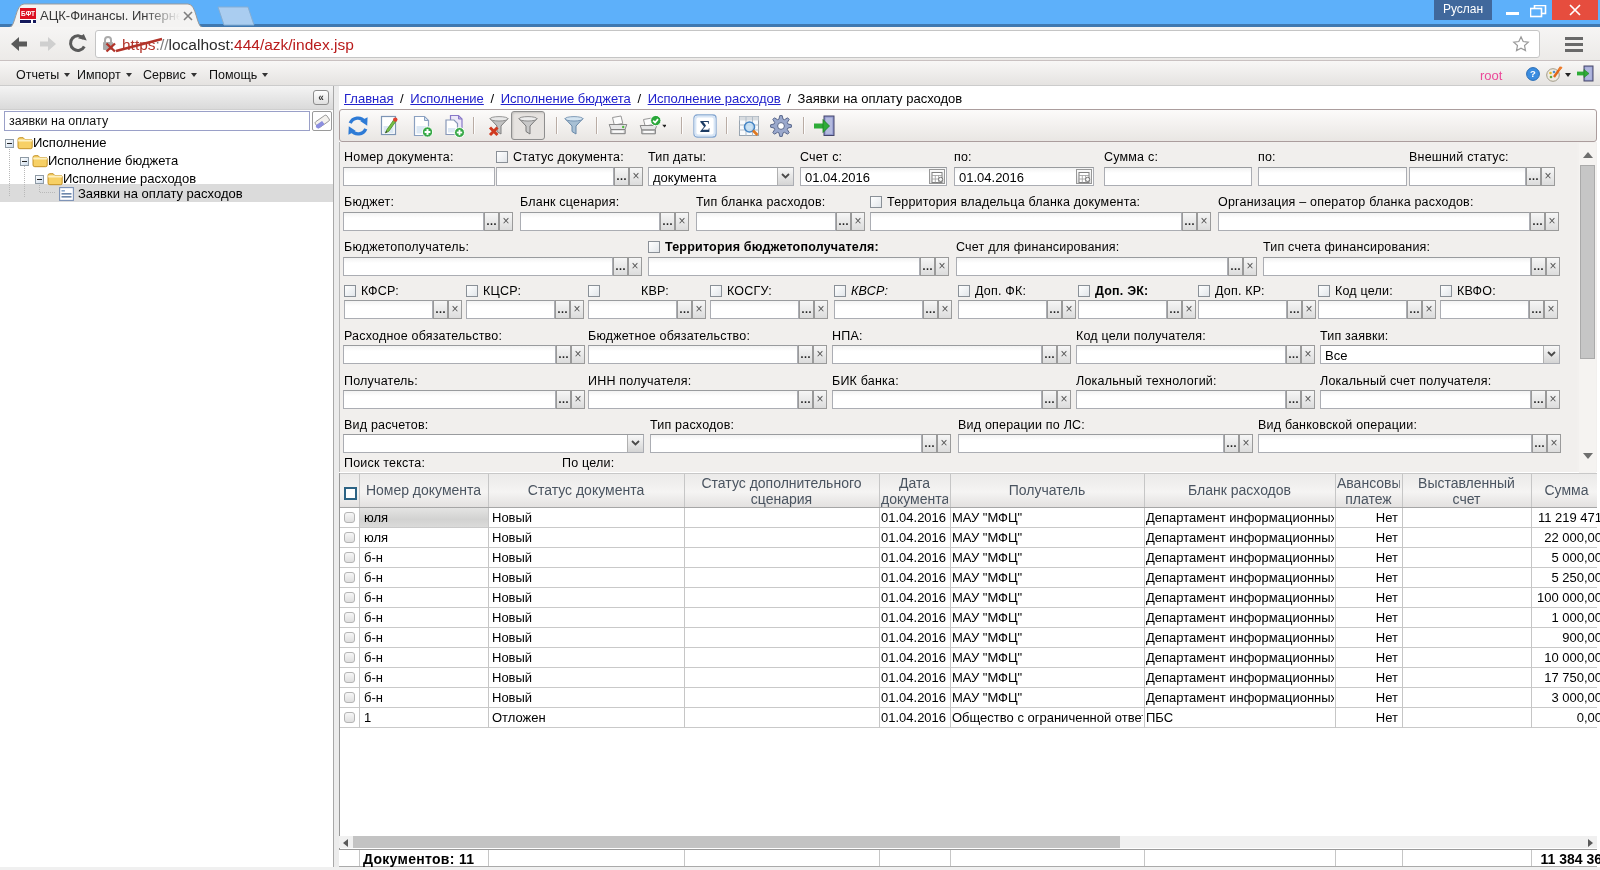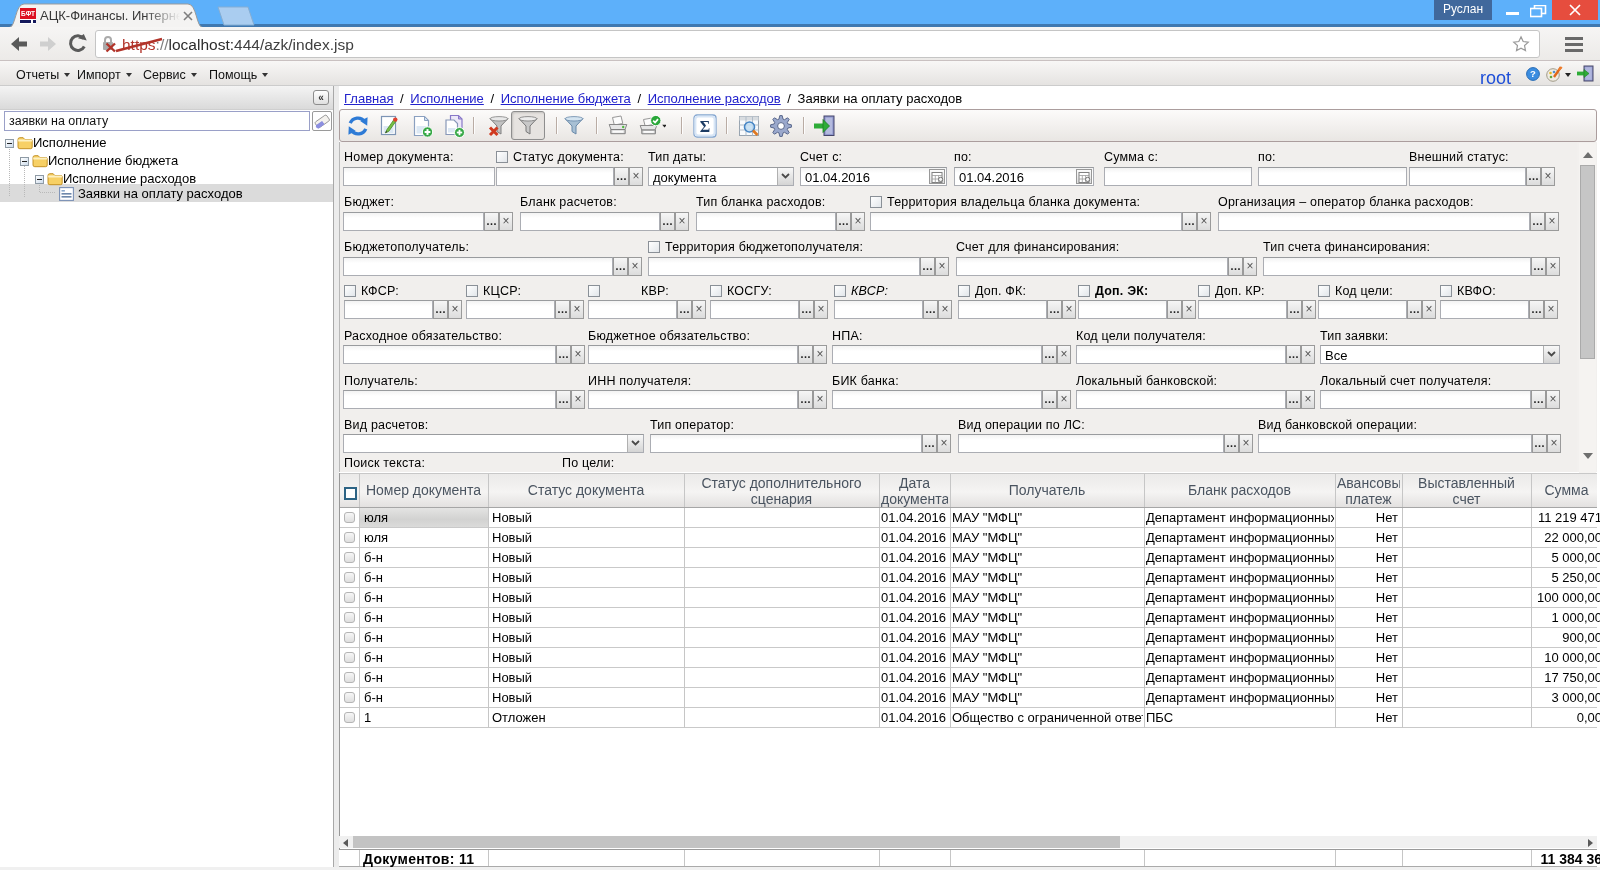--- a/index.html
+++ b/index.html
@@ -60,38 +60,38 @@
 <svg class="a" style="left:66px;top:33px" width="22" height="22" viewBox="0 0 22 22">
 <path d="M17.5,5.5 A7.3,7.3 0 1 0 18.3,13.5" fill="none" stroke="#5a5a5a" stroke-width="3"></path>
 <path d="M12.5,6.5 L21.5,6.5 L17,0.8 Z" fill="#5a5a5a" transform="rotate(14 17 4)"></path>
   </svg>
 <div style="position:absolute;left:95px;top:30px;width:1445px;height:28px;background:#fff;border:1px solid #c5c5c5;border-radius:3px;"></div>
 <svg class="a" style="left:100px;top:35px" width="22" height="18" viewBox="0 0 22 18">
 <rect x="3" y="7" width="10" height="8" rx="1" fill="#aaa"></rect>
 <path d="M5,7 V5 a3,3 0 0 1 6,0 V7" fill="none" stroke="#aaa" stroke-width="2"></path>
 <path d="M6.5,8.5 L15,16.5 M15,8.5 L6.5,16.5" stroke="#b2342a" stroke-width="2.4"></path>
   </svg>
-<div class="a" style="position:absolute;left:122px;top:36px;width:600px;height:22px;font-size:15.5px;white-space:nowrap;"><span style="color:#b2342a">https</span><span style="color:#7e7e7e">://</span><span style="color:#2b2b2b">localhost:</span><span style="color:#404040">444/azk/index.jsp</span></div>
+<div class="a" style="position:absolute;left:122px;top:36px;width:600px;height:22px;font-size:15.5px;white-space:nowrap;"><span style="color:#b2342a">https</span><span style="color:#7e7e7e">://</span><span style="color:#2b2b2b">localhost:</span><span style="color:#b91c1c">444/azk/index.jsp</span></div>
 <svg class="a" style="left:112px;top:33px" width="56" height="22">
     <path d="M4,18 L50,6" stroke="#b2342a" stroke-width="2.4"></path>
   </svg>
 <svg class="a" style="left:1512px;top:35px" width="18" height="18" viewBox="0 0 24 24">
 <path d="M12 2.5 l2.9 6.2 6.8 0.8 -5 4.6 1.3 6.7 -6 -3.3 -6 3.3 1.3 -6.7 -5 -4.6 6.8 -0.8 z" fill="none" stroke="#9a9a9a" stroke-width="1.6"></path>
   </svg>
 <svg class="a" style="left:1563px;top:36px" width="22" height="18">
     <rect x="2" y="1" width="18" height="3" fill="#696969"></rect>
     <rect x="2" y="7" width="18" height="3" fill="#696969"></rect>
     <rect x="2" y="13" width="18" height="3" fill="#696969"></rect>
   </svg>
 <div style="position:absolute;left:0px;top:61px;width:1600px;height:25px;background:linear-gradient(#f8f7f6,#e5e3e1);border-bottom:1px solid #cccccc;"></div>
 <div class="a" style="position:absolute;left:16px;top:68px;font-size:12.5px;color:#111;white-space:nowrap;">Отчеты<span style="display:inline-block;margin-left:5px;margin-bottom:2px;width:0;height:0;border-left:3.8px solid transparent;border-right:3.8px solid transparent;border-top:4.5px solid #333"></span></div>
 <div class="a" style="position:absolute;left:77px;top:68px;font-size:12.5px;color:#111;white-space:nowrap;">Импорт<span style="display:inline-block;margin-left:5px;margin-bottom:2px;width:0;height:0;border-left:3.8px solid transparent;border-right:3.8px solid transparent;border-top:4.5px solid #333"></span></div>
 <div class="a" style="position:absolute;left:143px;top:68px;font-size:12.5px;color:#111;white-space:nowrap;">Сервис<span style="display:inline-block;margin-left:5px;margin-bottom:2px;width:0;height:0;border-left:3.8px solid transparent;border-right:3.8px solid transparent;border-top:4.5px solid #333"></span></div>
 <div class="a" style="position:absolute;left:209px;top:68px;font-size:12.5px;color:#111;white-space:nowrap;">Помощь<span style="display:inline-block;margin-left:5px;margin-bottom:2px;width:0;height:0;border-left:3.8px solid transparent;border-right:3.8px solid transparent;border-top:4.5px solid #333"></span></div>
-<div class="a" style="position:absolute;left:1480px;top:68px;font-size:18px;color:#1d4ed8;">root</div>
+<div class="a" style="position:absolute;left:1480px;top:68px;font-size:13px;color:#ec4899;">root</div>
 <svg class="a" style="left:1526px;top:67px" width="14" height="14" viewBox="0 0 14 14">
 <circle cx="7" cy="7" r="6.4" fill="#3b8de0" stroke="#2a6cb4"></circle>
 <text x="7" y="10.4" font-size="9.5" font-weight="bold" fill="#fff" text-anchor="middle" font-family="Liberation Sans">?</text>
   </svg>
 <svg class="a" style="left:1545px;top:66px" width="18" height="16" viewBox="0 0 18 16">
 <circle cx="8" cy="9" r="6.3" fill="#f0ece2" stroke="#a09a88"></circle>
 <circle cx="5.5" cy="7" r="1.3" fill="#e8b820"></circle>
     <circle cx="9" cy="6" r="1.3" fill="#5090d0"></circle>
     <circle cx="6" cy="11" r="1.3" fill="#60a840"></circle>
 <path d="M16,1 L9,11" stroke="#e06818" stroke-width="2.4"></path>
@@ -283,21 +283,21 @@
 <div class="lbl" style="position:absolute;left:1258px;top:150px;">по:</div>
 <div class="in" style="position:absolute;left:1258px;top:167px;width:149px;"></div>
 <div class="lbl" style="position:absolute;left:1409px;top:150px;">Внешний статус:</div>
 <div class="in" style="position:absolute;left:1409px;top:167px;width:117px;"></div>
 <div class="b3" style="position:absolute;left:1526px;top:167px;">…</div>
 <div class="bx" style="position:absolute;left:1541px;top:167px;">×</div>
 <div class="lbl" style="position:absolute;left:344px;top:195px;">Бюджет:</div>
 <div class="in" style="position:absolute;left:343px;top:212px;width:141px;"></div>
 <div class="b3" style="position:absolute;left:484px;top:212px;">…</div>
 <div class="bx" style="position:absolute;left:499px;top:212px;">×</div>
-<div class="lbl" style="position:absolute;left:520px;top:195px;">Бланк расчетов:</div>
+<div class="lbl" style="position:absolute;left:520px;top:195px;">Бланк сценария:</div>
 <div class="in" style="position:absolute;left:520px;top:212px;width:140px;"></div>
 <div class="b3" style="position:absolute;left:660px;top:212px;">…</div>
 <div class="bx" style="position:absolute;left:675px;top:212px;">×</div>
 <div class="lbl" style="position:absolute;left:696px;top:195px;">Тип бланка расходов:</div>
 <div class="in" style="position:absolute;left:696px;top:212px;width:140px;"></div>
 <div class="b3" style="position:absolute;left:836px;top:212px;">…</div>
 <div class="bx" style="position:absolute;left:851px;top:212px;">×</div>
 <div class="cb" style="position:absolute;left:870px;top:196px;"></div>
 <div class="lbl" style="position:absolute;left:887px;top:195px;">Территория владельца бланка документа:</div>
 <div class="in" style="position:absolute;left:870px;top:212px;width:312px;"></div>
@@ -305,21 +305,21 @@
 <div class="bx" style="position:absolute;left:1197px;top:212px;">×</div>
 <div class="lbl" style="position:absolute;left:1218px;top:195px;">Организация – оператор бланка расходов:</div>
 <div class="in" style="position:absolute;left:1218px;top:212px;width:312px;"></div>
 <div class="b3" style="position:absolute;left:1530px;top:212px;">…</div>
 <div class="bx" style="position:absolute;left:1545px;top:212px;">×</div>
 <div class="lbl" style="position:absolute;left:344px;top:240px;">Бюджетополучатель:</div>
 <div class="in" style="position:absolute;left:343px;top:257px;width:270px;"></div>
 <div class="b3" style="position:absolute;left:613px;top:257px;">…</div>
 <div class="bx" style="position:absolute;left:628px;top:257px;">×</div>
 <div class="cb" style="position:absolute;left:648px;top:241px;"></div>
-<div class="lbl" style="position:absolute;left:665px;top:240px;">Территория бюджетополучателя:</div>
+<div class="lbl" style="position:absolute;left:665px;top:240px;font-weight:bold;">Территория бюджетополучателя:</div>
 <div class="in" style="position:absolute;left:648px;top:257px;width:272px;"></div>
 <div class="b3" style="position:absolute;left:920px;top:257px;">…</div>
 <div class="bx" style="position:absolute;left:935px;top:257px;">×</div>
 <div class="lbl" style="position:absolute;left:956px;top:240px;">Счет для финансирования:</div>
 <div class="in" style="position:absolute;left:956px;top:257px;width:272px;"></div>
 <div class="b3" style="position:absolute;left:1228px;top:257px;">…</div>
 <div class="bx" style="position:absolute;left:1243px;top:257px;">×</div>
 <div class="lbl" style="position:absolute;left:1263px;top:240px;">Тип счета финансирования:</div>
 <div class="in" style="position:absolute;left:1263px;top:257px;width:268px;"></div>
 <div class="b3" style="position:absolute;left:1531px;top:257px;">…</div>
@@ -402,36 +402,36 @@
 <div class="b3" style="position:absolute;left:556px;top:390px;">…</div>
 <div class="bx" style="position:absolute;left:571px;top:390px;">×</div>
 <div class="lbl" style="position:absolute;left:588px;top:374px;">ИНН получателя:</div>
 <div class="in" style="position:absolute;left:588px;top:390px;width:210px;"></div>
 <div class="b3" style="position:absolute;left:798px;top:390px;">…</div>
 <div class="bx" style="position:absolute;left:813px;top:390px;">×</div>
 <div class="lbl" style="position:absolute;left:832px;top:374px;">БИК банка:</div>
 <div class="in" style="position:absolute;left:832px;top:390px;width:210px;"></div>
 <div class="b3" style="position:absolute;left:1042px;top:390px;">…</div>
 <div class="bx" style="position:absolute;left:1057px;top:390px;">×</div>
-<div class="lbl" style="position:absolute;left:1076px;top:374px;">Локальный банковской:</div>
+<div class="lbl" style="position:absolute;left:1076px;top:374px;">Локальный технологий:</div>
 <div class="in" style="position:absolute;left:1076px;top:390px;width:210px;"></div>
 <div class="b3" style="position:absolute;left:1286px;top:390px;">…</div>
 <div class="bx" style="position:absolute;left:1301px;top:390px;">×</div>
 <div class="lbl" style="position:absolute;left:1320px;top:374px;">Локальный счет получателя:</div>
 <div class="in" style="position:absolute;left:1320px;top:390px;width:211px;"></div>
 <div class="b3" style="position:absolute;left:1531px;top:390px;">…</div>
 <div class="bx" style="position:absolute;left:1546px;top:390px;">×</div>
 <div class="lbl" style="position:absolute;left:344px;top:418px;">Вид расчетов:</div>
 <div class="sel" style="position:absolute;left:343px;top:434px;width:301px;">
     <div class="seltx"></div>
     <div class="sela"><svg width="9" height="7" style="margin-top:5px">
         <path d="M1,1 L4.5,4.5 L8,1" fill="none" stroke="#4a4a4a" stroke-width="1.8"></path>
       </svg></div>
   </div>
-<div class="lbl" style="position:absolute;left:650px;top:418px;">Тип оператор:</div>
+<div class="lbl" style="position:absolute;left:650px;top:418px;">Тип расходов:</div>
 <div class="in" style="position:absolute;left:650px;top:434px;width:272px;"></div>
 <div class="b3" style="position:absolute;left:922px;top:434px;">…</div>
 <div class="bx" style="position:absolute;left:937px;top:434px;">×</div>
 <div class="lbl" style="position:absolute;left:958px;top:418px;">Вид операции по ЛС:</div>
 <div class="in" style="position:absolute;left:958px;top:434px;width:266px;"></div>
 <div class="b3" style="position:absolute;left:1224px;top:434px;">…</div>
 <div class="bx" style="position:absolute;left:1239px;top:434px;">×</div>
 <div class="lbl" style="position:absolute;left:1258px;top:418px;">Вид банковской операции:</div>
 <div class="in" style="position:absolute;left:1258px;top:434px;width:274px;"></div>
 <div class="b3" style="position:absolute;left:1532px;top:434px;">…</div>

